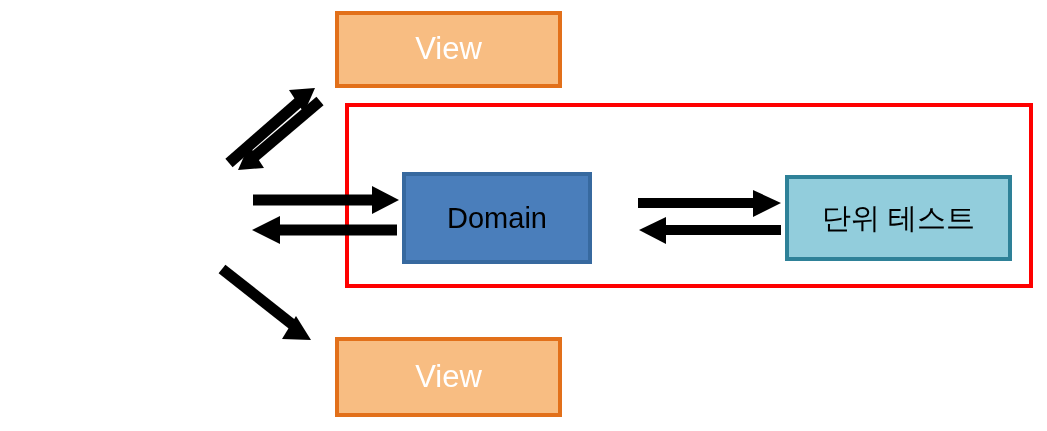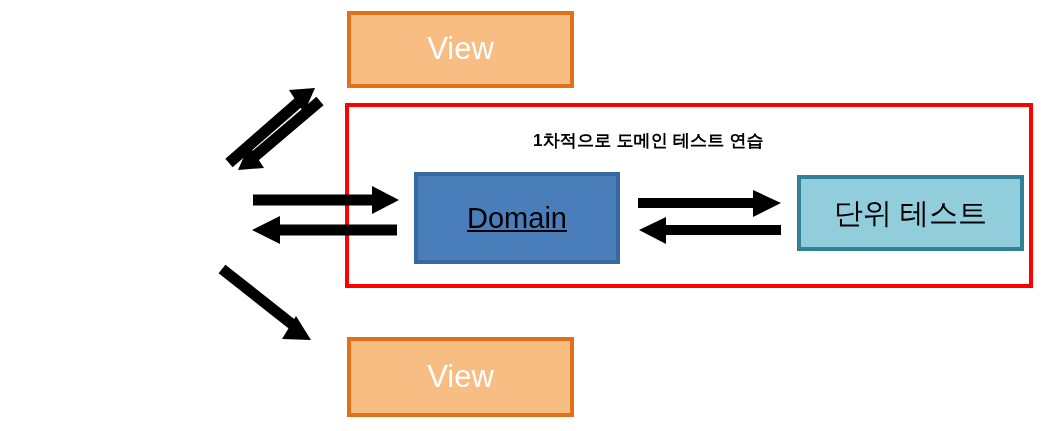--- a/index.html
+++ b/index.html
@@ -18,21 +18,20 @@
     overflow: hidden;
   }
   .node {
     position: absolute;
     box-sizing: border-box;
     display: flex;
     align-items: center;
     justify-content: center;
     text-align: center;
     line-height: 1.12;
-    margin-left: 12px;
   }
   .node-view {
     background: #f8bd82;
     border: 4px solid #e2701a;
     color: #ffffff;
     font-size: 31px;
     font-weight: 400;
   }
   .node-controller {
     background: #c3d69b;
@@ -130,28 +129,27 @@
     <g>
       <path class="arrow-line" d="M 222,269 L 293,325" stroke-width="11"></path>
       <polygon class="arrow-head" points="311,340 296,316 282,339"></polygon>
     </g>
   </svg>
 
   <div class="node node-view" style="left:335px; top:11px; width:227px; height:77px;">
     <span>View</span>
   </div>
 
-  <div class="caption" style="left:533px; top:129px;">1차적으로 도메인 테스트 연습</div>
 
 
-  <div class="node node-domain" style="left:402px; top:172px; width:206px; height:92px; flex-direction:column;text-decoration:underline;">
+  <div class="node node-domain" style="left:402px; top:172px; width:190px; height:92px; flex-direction:column;">
     <span class="label-inner">Domain</span>
   </div>
 
-  <div class="node node-unittest" style="left:785px; top:175px; width:227px; height:76px;">
+  <div class="node node-unittest" style="left:785px; top:175px; width:227px; height:86px;">
     <span>단위 테스트</span>
   </div>
 
   <div class="node node-view" style="left:335px; top:337px; width:227px; height:80px;">
     <span>View</span>
   </div>
 
 </div>
 
 </body></html>

